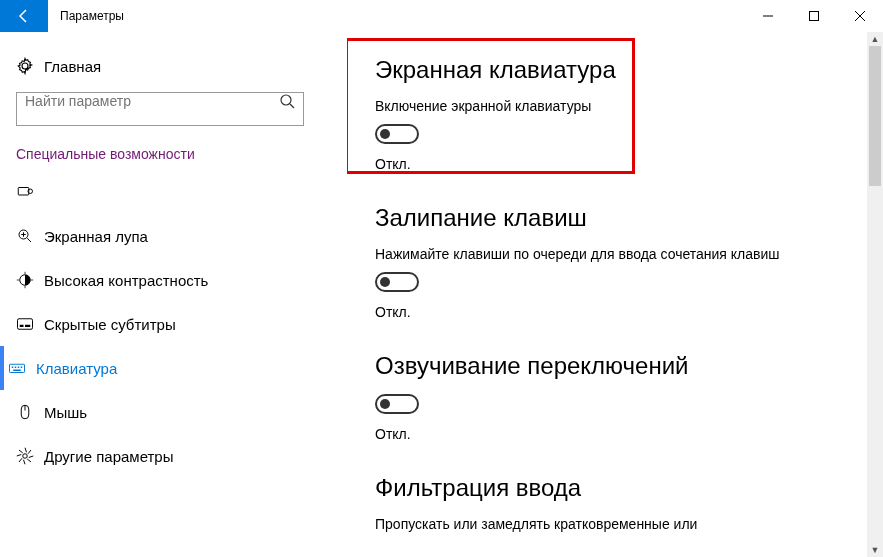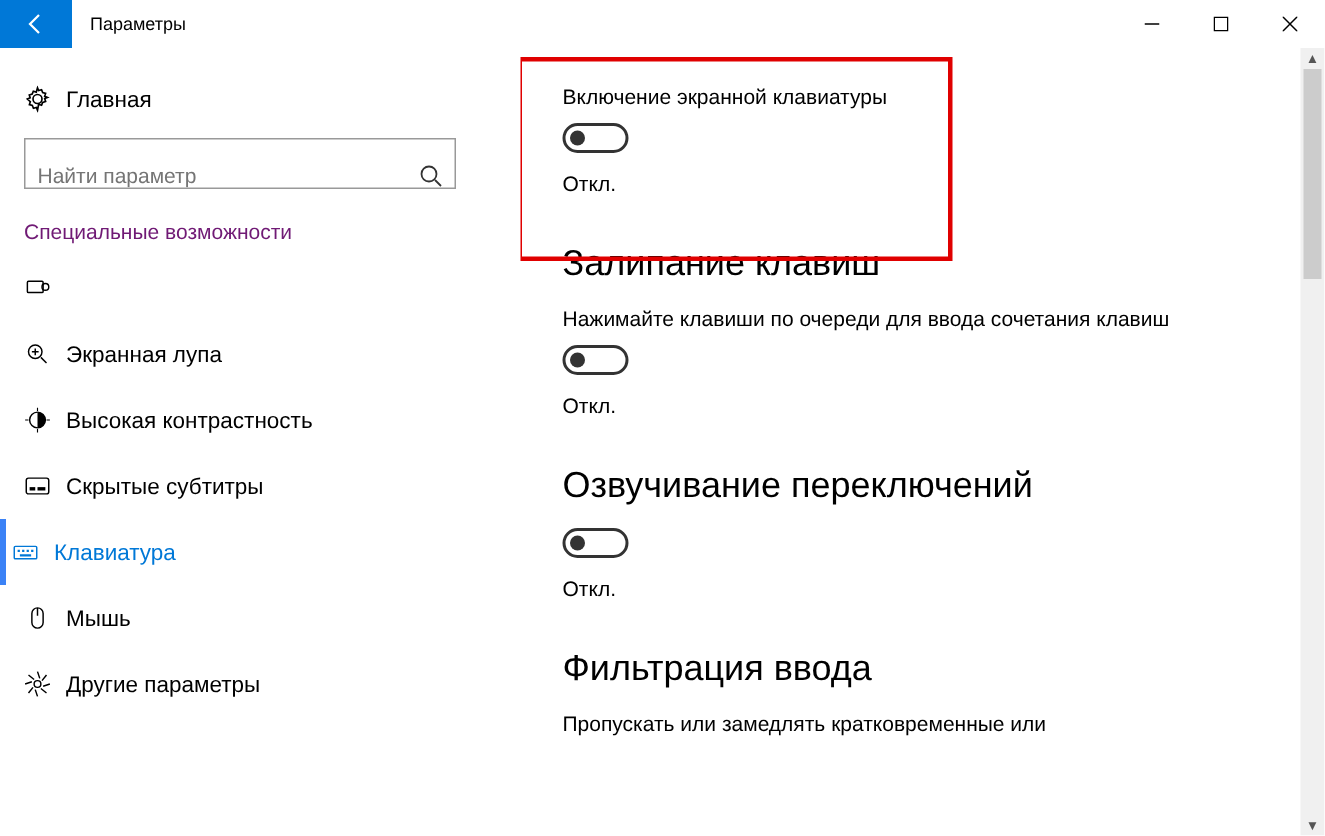--- a/index.html
+++ b/index.html
@@ -7,21 +7,21 @@
   .titlebar { height: 32px; display: flex; align-items: stretch; background: #fff; }
   .back-btn { width: 48px; background: #0078d7; color: #fff; display: flex; align-items: center; justify-content: center; font-size: 16px; }
   .title { flex: 1; display: flex; align-items: center; padding-left: 12px; font-size: 12px; color: #000; }
   .win-btn { width: 46px; display: flex; align-items: center; justify-content: center; font-size: 13px; color: #000; }
   .win-btn svg { width: 10px; height: 10px; }
   .content { display: flex; height: calc(100% - 32px); gap: 27px; }
   .sidebar { width: 320px; padding: 12px 0 0 0; }
   .side-row { display: flex; align-items: center; height: 44px; padding-left: 16px; font-size: 15px; color: #000; }
   .side-row .icon { width: 28px; display: flex; justify-content: flex-start; }
   .side-row.active { color: #0078d7; border-left: 4px solid #3b82f6; padding-left: 4px; }
-  .searchbox { margin: 4px 16px 8px 16px; height: 34px; border: 1px solid #999; display: flex; align-items: flex-end; padding: 0 8px; }
+  .searchbox { margin: 4px 16px 8px 16px; height: 34px; border: 1px solid #999; display: flex; align-items: flex-start; padding: 0 8px; }
   .searchbox input { flex: 1; border: none; outline: none; font-size: 14px; color: #666; background: transparent; }
   .searchbox .sicon { color: #333; }
   .cat-label { padding: 12px 16px 8px 16px; font-size: 14px; color: #701a75; }
   .main { flex: 1; padding: 24px 40px 0 28px; overflow-y: auto; position: relative; }
   .section-title { font-size: 24px; font-weight: 400; color: #000; margin-bottom: 14px; }
   .section-sub { font-size: 14px; color: #000; margin-bottom: 10px; }
   .section { margin-bottom: 32px; }
   .toggle-row { display: flex; gap: 12px; flex-direction: column; }
   .toggle { width: 44px; height: 20px; border: 2px solid #333; border-radius: 10px; position: relative; background: #fff; }
   .toggle-knob { position: absolute; width: 10px; height: 10px; background: #333; border-radius: 50%; top: 3px; left: 3px; }
@@ -156,20 +156,21 @@
       </span>
       <span>Другие параметры</span>
     </div>
   </div>
 
   <div class="main">
 
     <div class="highlight-box" style="left:-2px; top:6px; width:290px; height:136px;"></div>
 
     <div class="section">
+      <div class="section-title">Экранная клавиатура</div>
       <div class="section-sub">Включение экранной клавиатуры</div>
       <div class="toggle-row">
         <div class="toggle">
             <div class="toggle-knob"></div>
           </div>
         <div class="toggle-label">Откл.</div>
       </div>
     </div>
 
     <div class="section">

